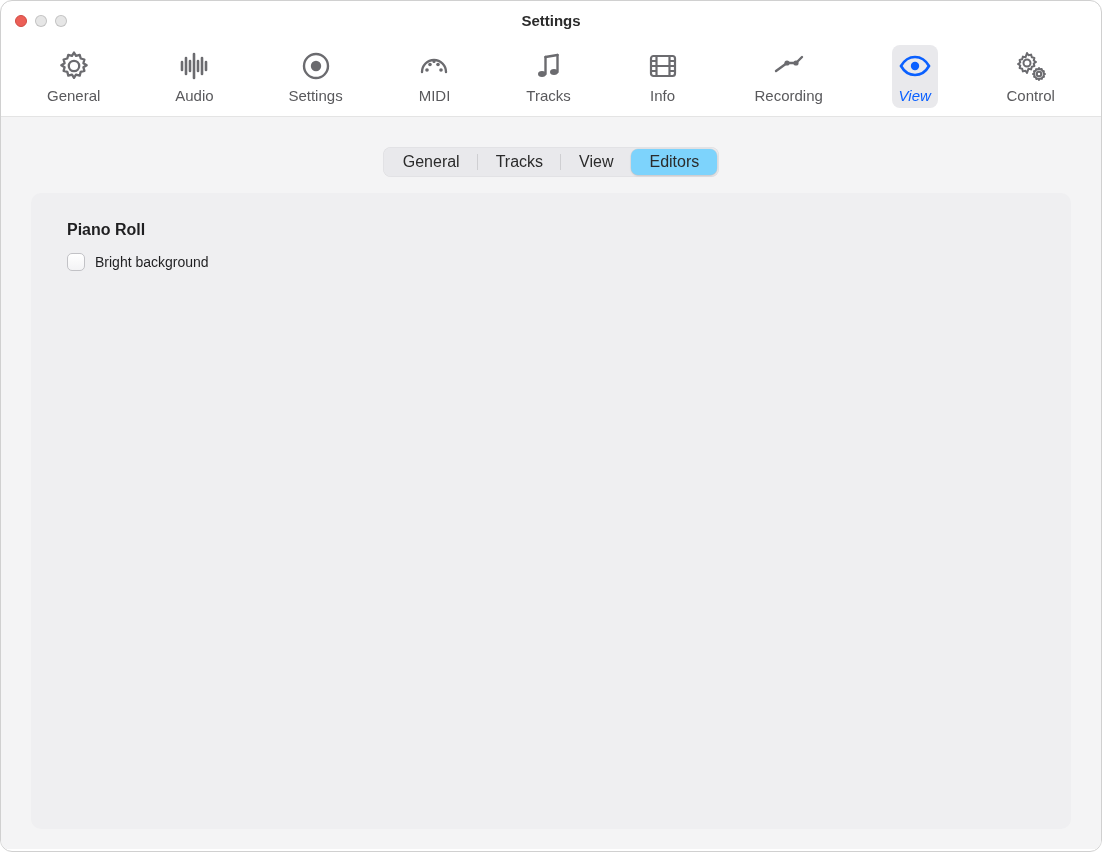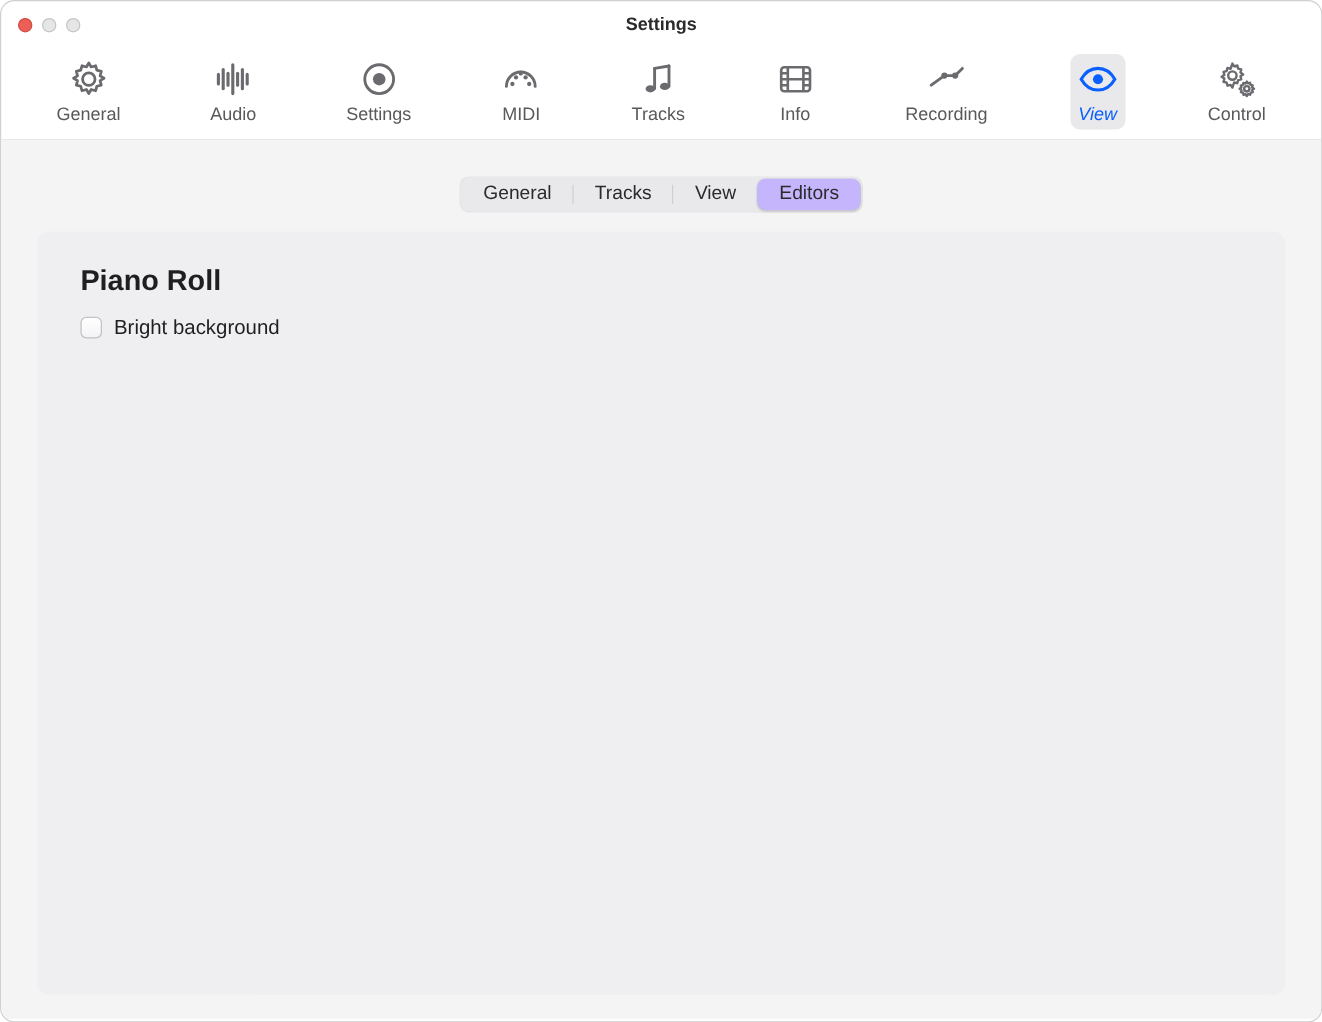--- a/index.html
+++ b/index.html
@@ -116,53 +116,53 @@
 .segment.sep::after {
   content: "";
   position: absolute;
   right: 0;
   top: 5px;
   bottom: 5px;
   width: 1px;
   background: #cfcfd2;
 }
 .segment.active {
-  background: #c4b5fd;
+  background: #7dd3fc;
   border-radius: 7px;
   box-shadow: 0 1px 2px rgba(0,0,0,0.12), 0 0 0 0.5px rgba(0,0,0,0.06);
 }
 
 .panel {
   background: #efeff1;
   border-radius: 10px;
   margin: 0 24px;
   padding: 28px 36px;
   height: 636px;
 }
 .section-title {
-  font-size: 24px;
+  font-size: 16px;
   font-weight: 700;
   color: #1f1f21;
   margin-bottom: 14px;
 }
 .checkbox-row {
   display: flex;
   align-items: center;
   gap: 10px;
 }
 .checkbox {
   width: 18px;
   height: 18px;
   border: 1px solid #c2c2c6;
   border-radius: 5px;
   background: linear-gradient(#ffffff,#f3f3f5);
   cursor: default;
 }
 .checkbox-label {
-  font-size: 17px;
+  font-size: 14px;
   color: #1f1f21;
 }
 </style>
 </head>
 <body>
 
 <div class="window">
 
   <div class="titlebar">
     <div class="traffic-lights">

